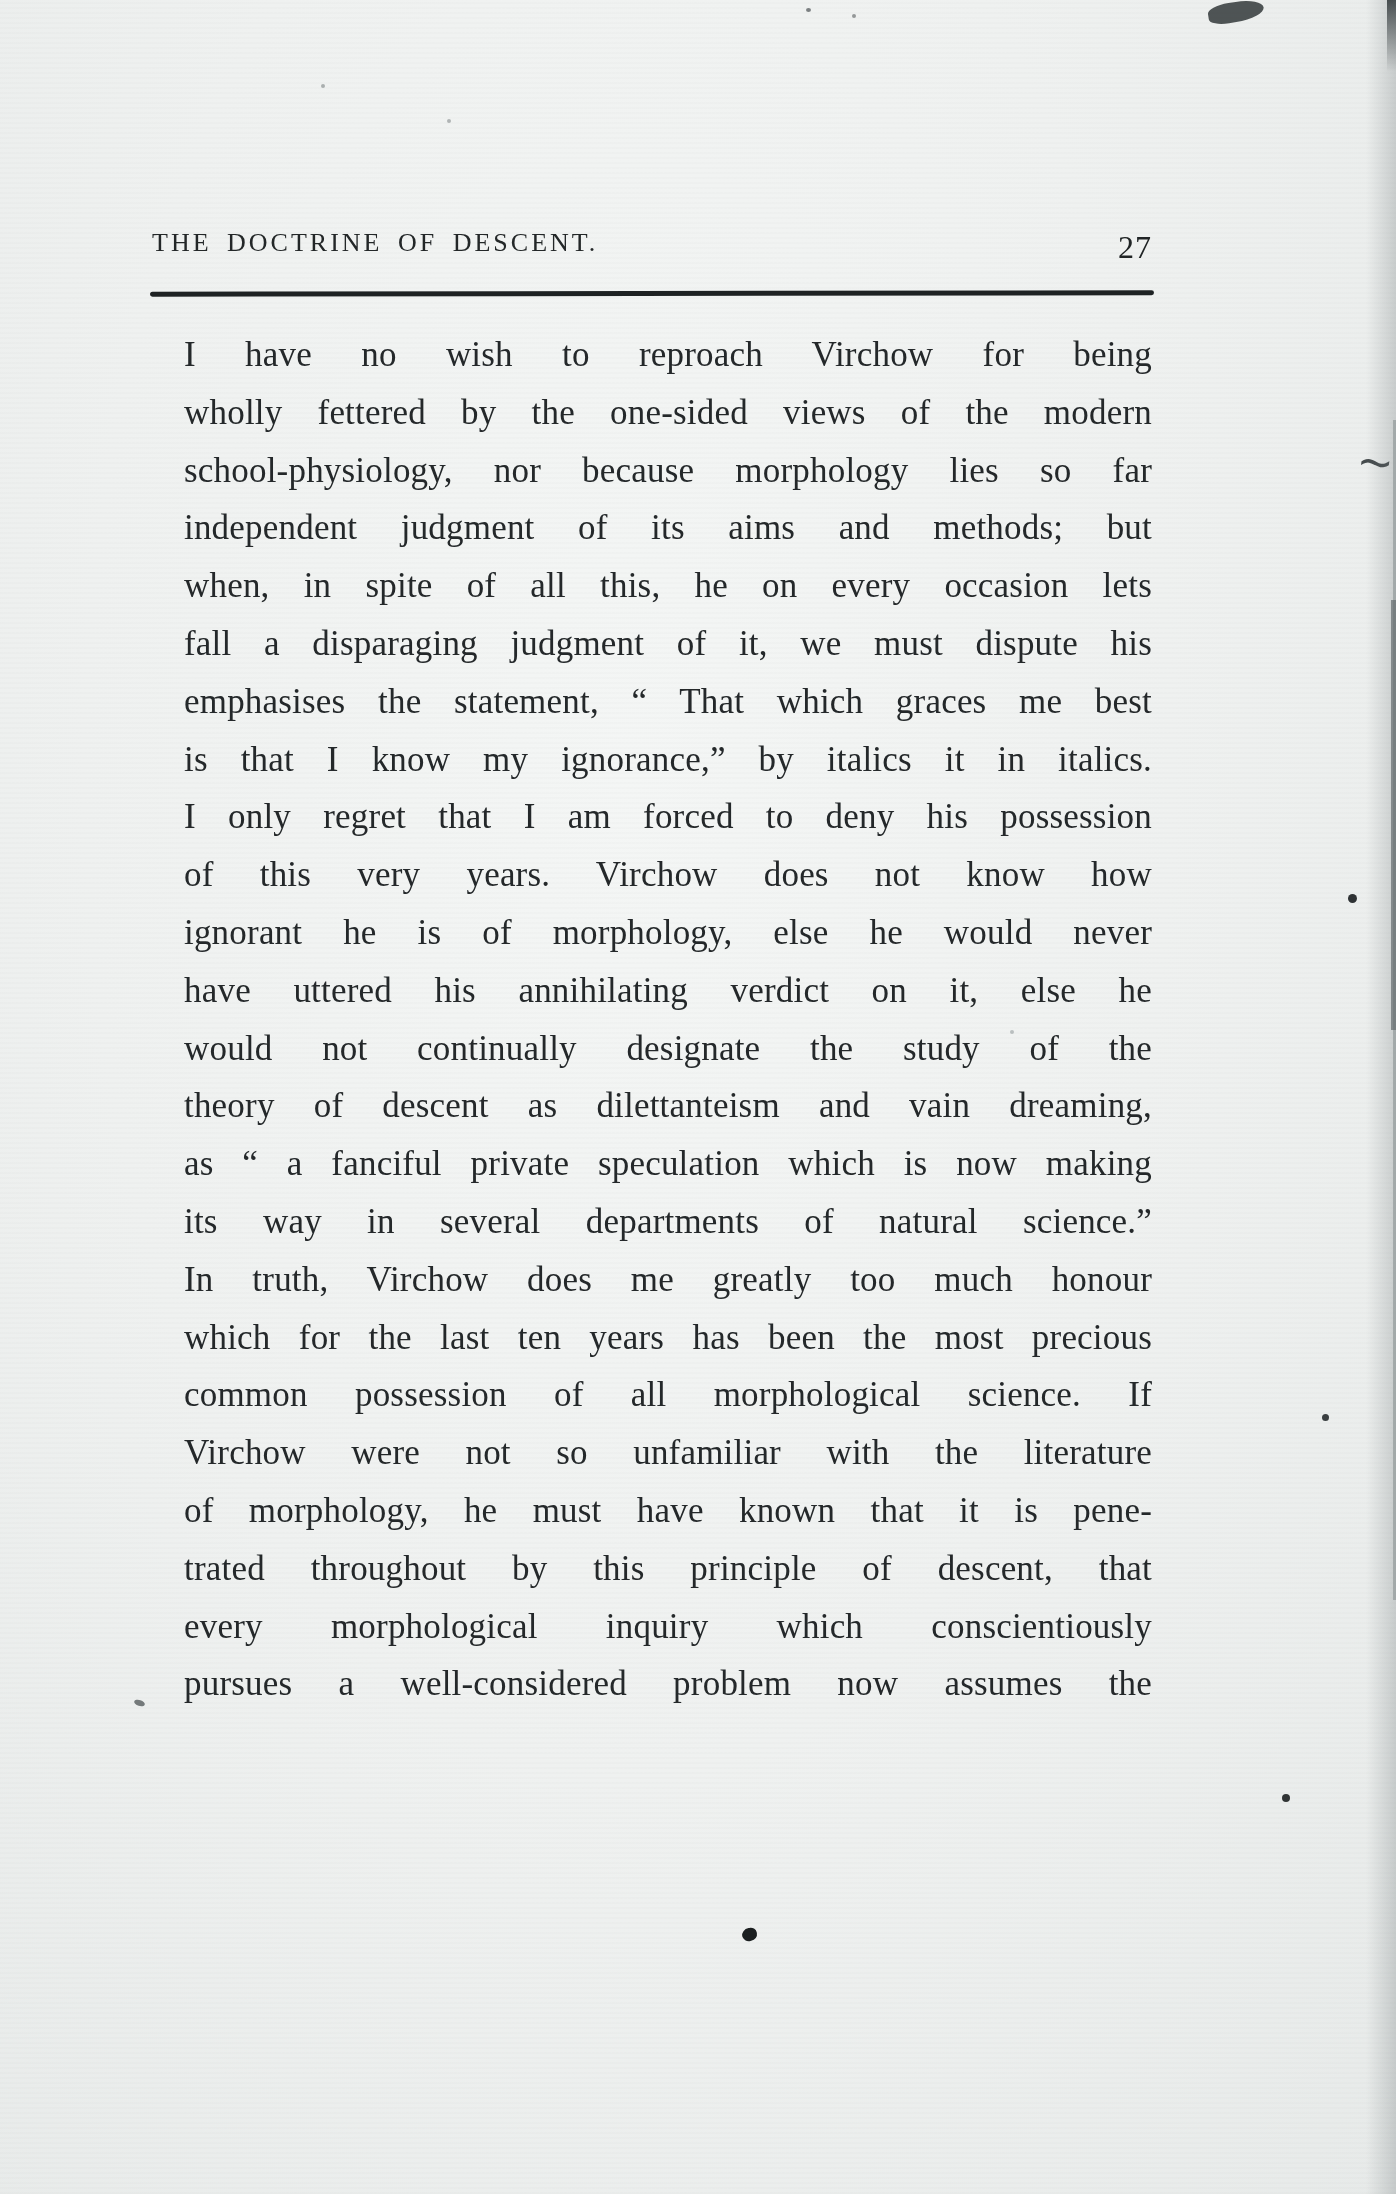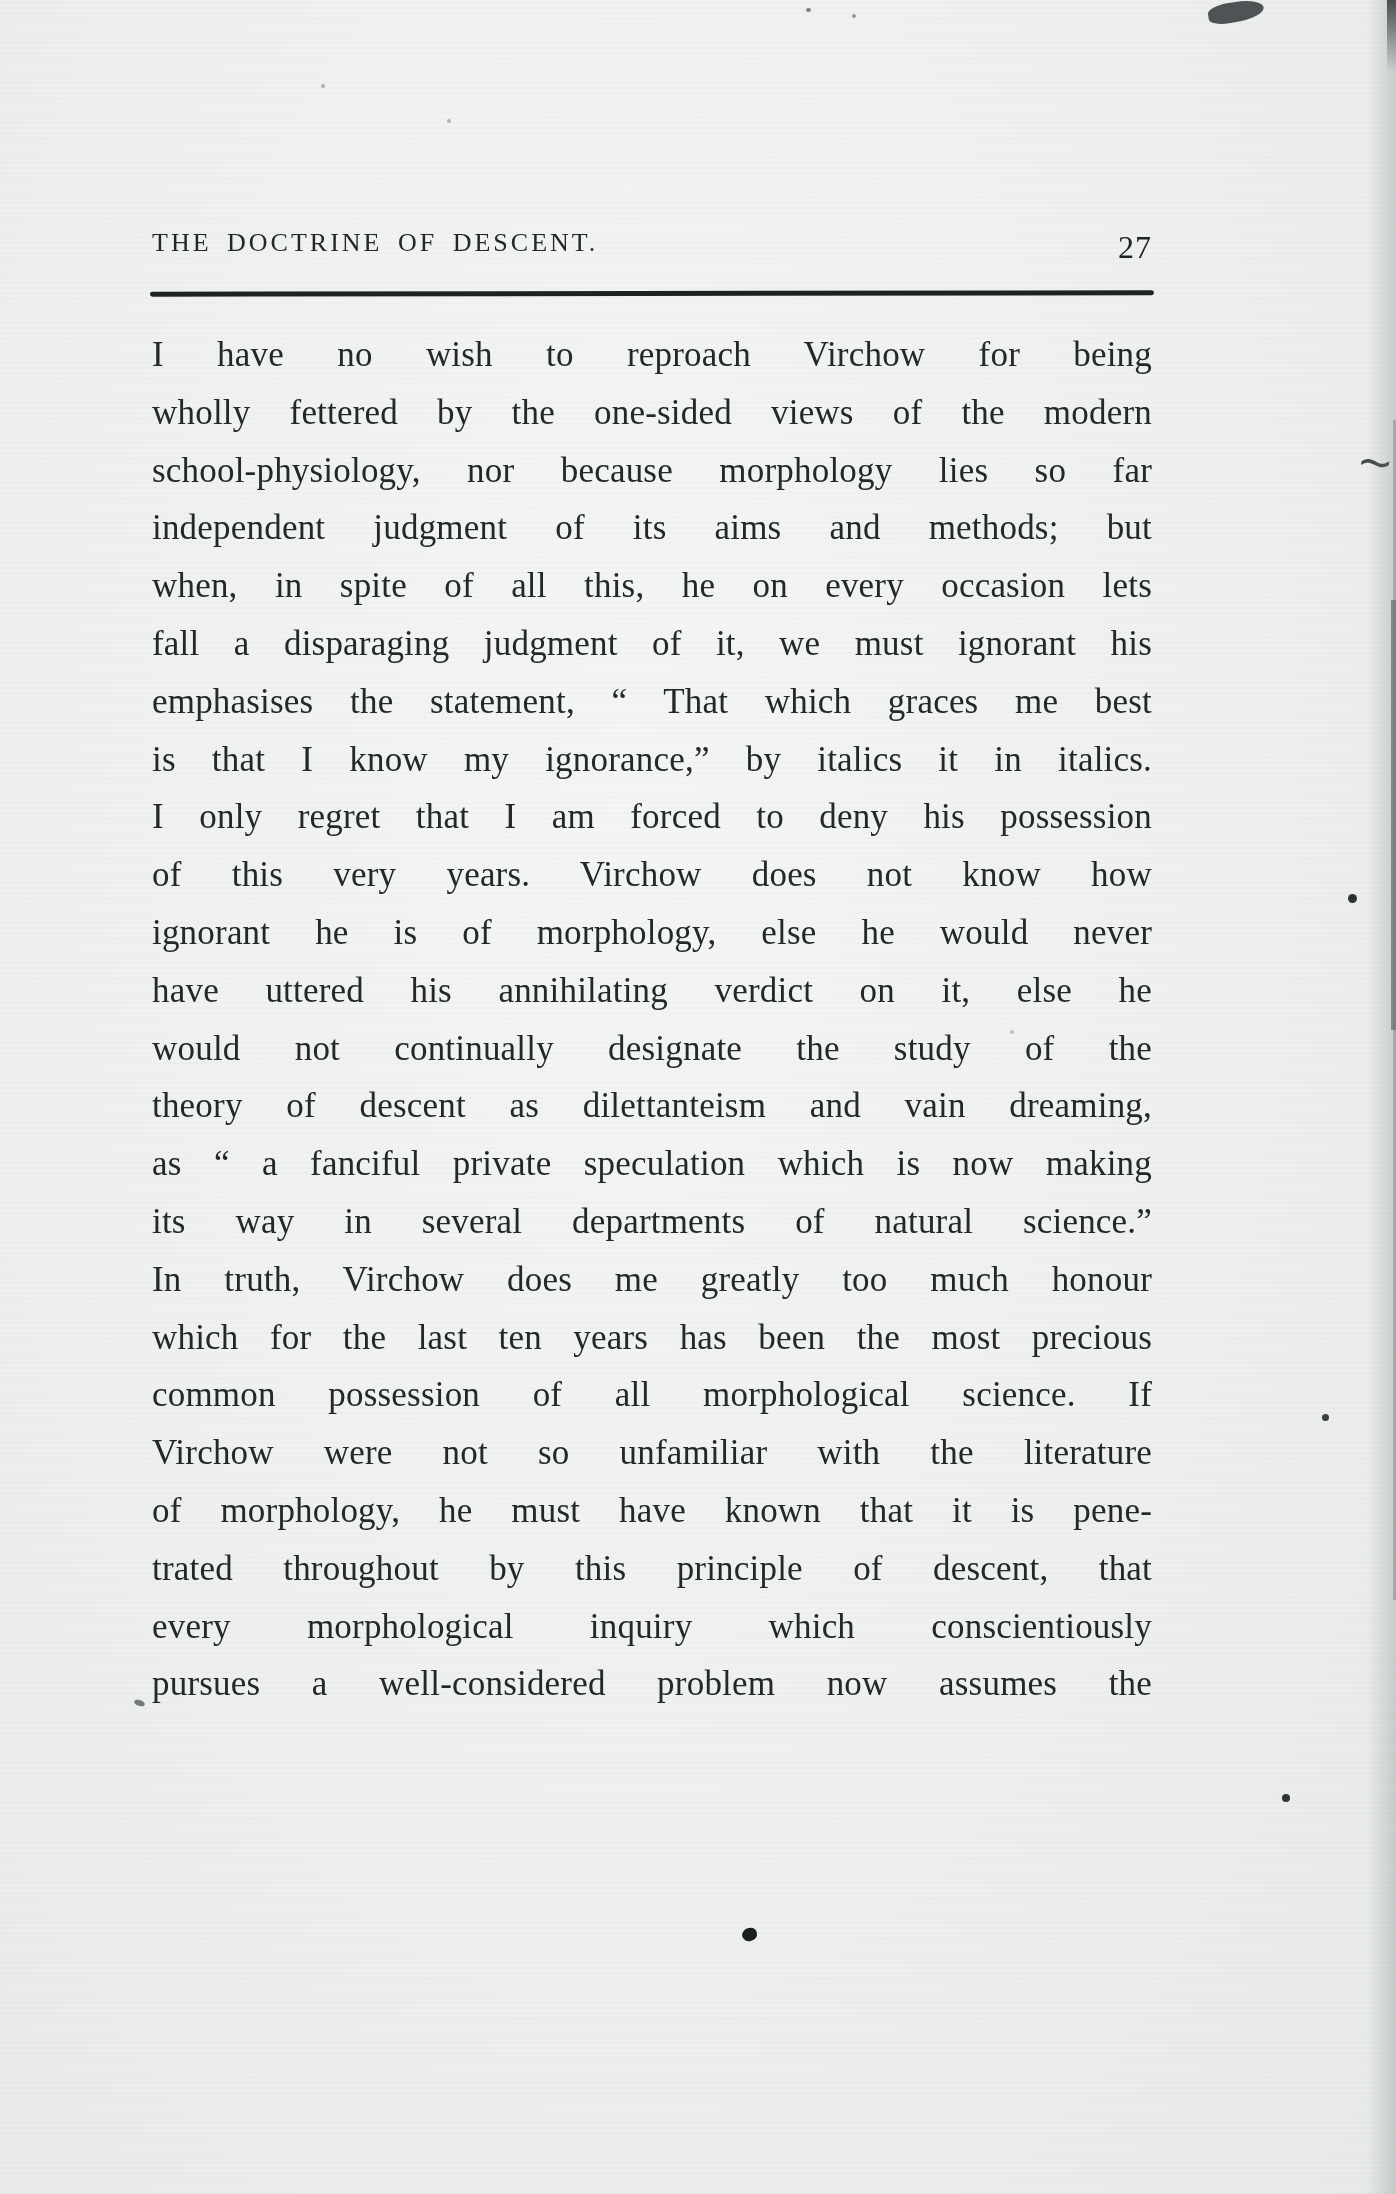--- a/index.html
+++ b/index.html
@@ -74,20 +74,21 @@
     line-height: 57.8px;
   }
   .text-line {
     height: 57.8px;
     overflow: hidden;
     text-align: justify;
     text-align-last: justify;
     letter-spacing: 0.2px;
     word-spacing: 1.5px;
     white-space: normal;
+    margin-left: 32px;
   }
   .artifact {
     position: absolute;
     pointer-events: none;
   }
   .a-corner-blob {
     top: 2px; left: 1208px;
     width: 56px; height: 20px;
     background: #33383a;
     border-radius: 45% 55% 60% 40%;
@@ -155,21 +156,21 @@
   </div>
 
   <div class="header-rule"></div>
 
   <div class="text-block">
       <div class="text-line">I have no wish to reproach Virchow for being</div>
       <div class="text-line">wholly fettered by the one-sided views of the modern</div>
       <div class="text-line">school-physiology, nor because morphology lies so far</div>
       <div class="text-line">independent judgment of its aims and methods; but</div>
       <div class="text-line">when, in spite of all this, he on every occasion lets</div>
-      <div class="text-line">fall a disparaging judgment of it, we must ignorant his</div>
+      <div class="text-line">fall a disparaging judgment of it, we must dispute his</div>
       <div class="text-line">emphasises the statement, “ That which graces me best</div>
       <div class="text-line">is that I know my ignorance,” by italics it in italics.</div>
       <div class="text-line">I only regret that I am forced to deny his possession</div>
       <div class="text-line">of this very years. Virchow does not know how</div>
       <div class="text-line">ignorant he is of morphology, else he would never</div>
       <div class="text-line">have uttered his annihilating verdict on it, else he</div>
       <div class="text-line">would not continually designate the study of the</div>
       <div class="text-line">theory of descent as dilettanteism and vain dreaming,</div>
       <div class="text-line">as “ a fanciful private speculation which is now making</div>
       <div class="text-line">its way in several departments of natural science.”</div>

